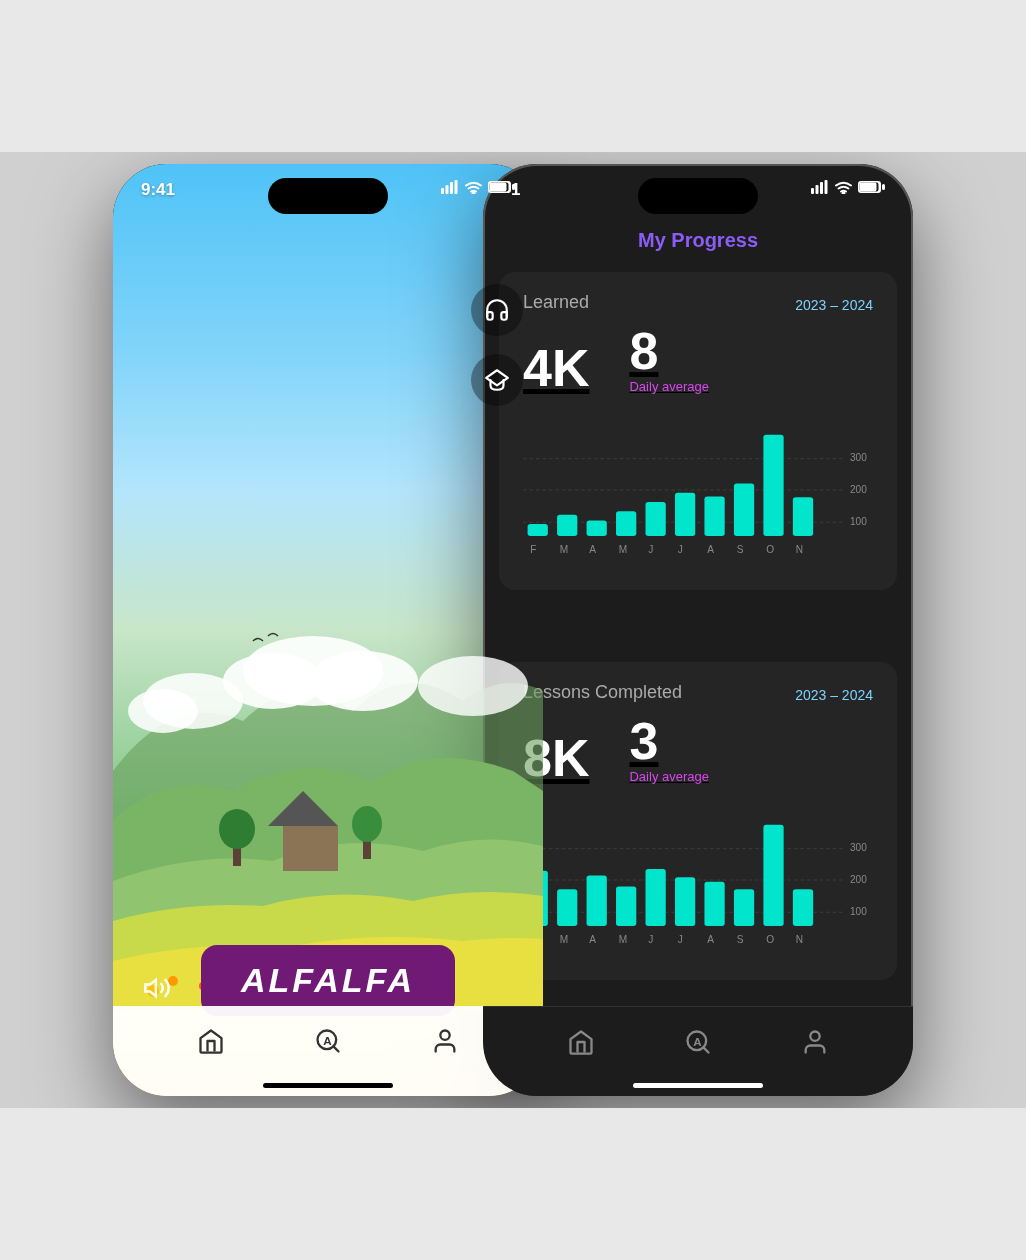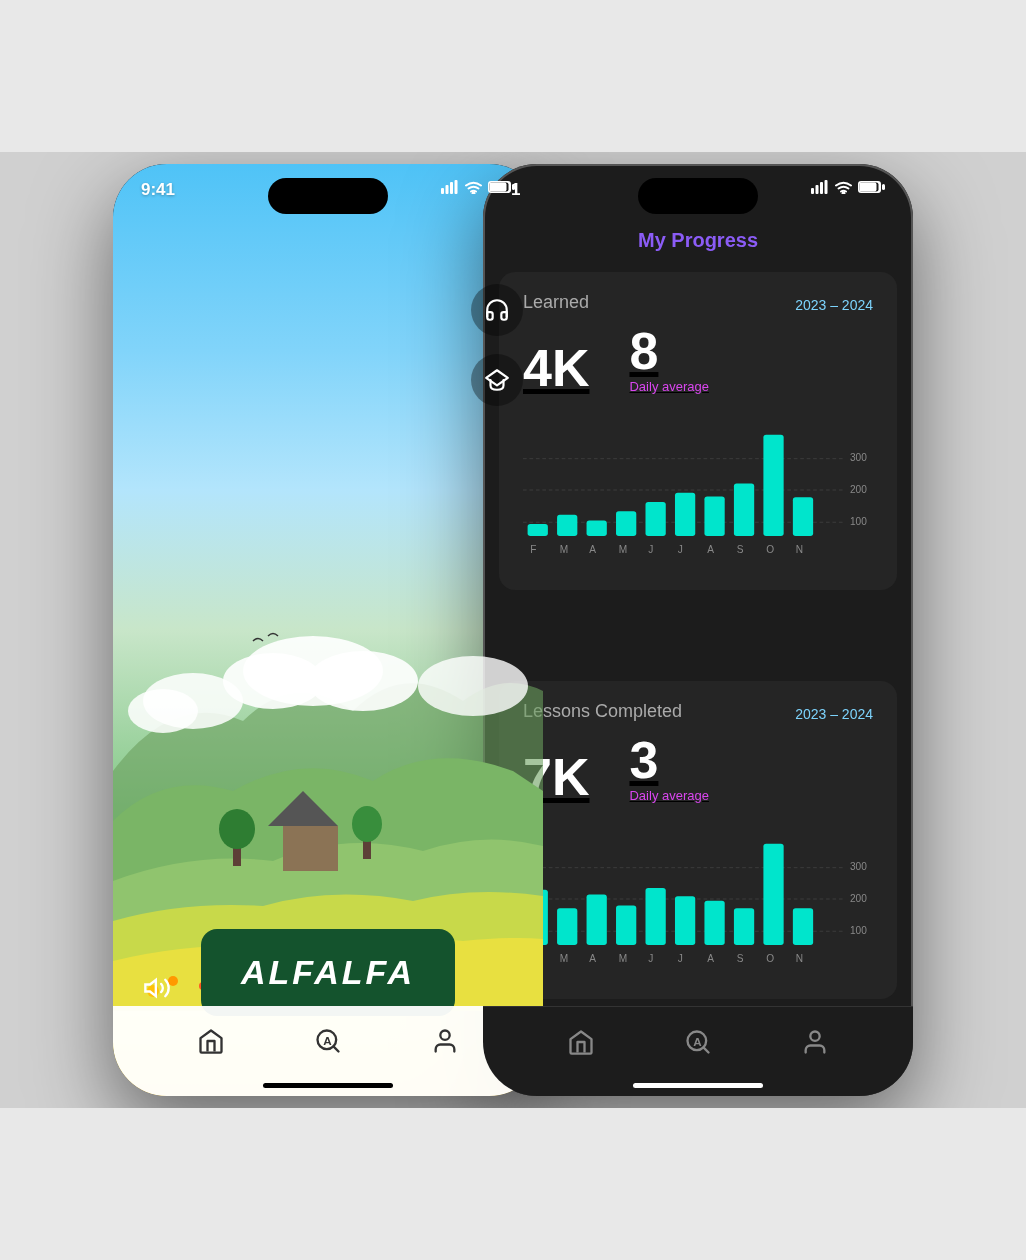--- a/index.html
+++ b/index.html
@@ -121,23 +121,23 @@
       bottom: 80px;
       left: 50%;
       transform: translateX(-50%);
       width: 280px;
       display: flex;
       align-items: center;
       justify-content: center;
       z-index: 50;
     }
     .word-badge {
-      background: #14532d;
+      background: #701a75;
       border-radius: 16px;
-      padding: 24px 40px;
+      padding: 16px 40px;
       display: flex;
       align-items: center;
       justify-content: center;
     }
     .word-text {
       font-size: 34px;
       font-weight: 900;
       color: #fff;
       letter-spacing: 3px;
       text-transform: uppercase;
@@ -266,21 +266,21 @@
     .section {
       position: absolute;
       left: 0;
       right: 0;
       background: #252525;
       border-radius: 16px;
       padding: 20px 24px;
       margin: 0 16px;
     }
     .section-top { top: 108px; }
-    .section-bottom { top: 517px; }
+    .section-bottom { top: 498px; }
 
     .section-label {
       font-size: 18px;
       color: #aaa;
       margin-bottom: 4px;
     }
     .section-year {
       font-size: 14px;
       color: #7dd3fc;
       float: right;
@@ -575,21 +575,21 @@
         </svg>
       </div>
     </div>
 
     <div class="section section-bottom">
       <div style="display:flex; justify-content:space-between; align-items:center;">
         <span class="section-label">Lessons Completed</span>
         <span class="section-year">2023 – 2024</span>
       </div>
       <div class="section-stats">
-        <span class="stat-big">7K</span>
+        <span class="stat-big">8K</span>
         <div class="stat-right">
           <span class="stat-num">3</span>
           <span class="stat-label">Daily average</span>
         </div>
       </div>
 
       <div class="chart-container">
         <svg class="chart-svg" viewBox="0 0 380 160" xmlns="http://www.w3.org/2000/svg">
 
           <line x1="0" y1="115" x2="350" y2="115" stroke="#444" stroke-width="0.8" stroke-dasharray="4,3"></line>

